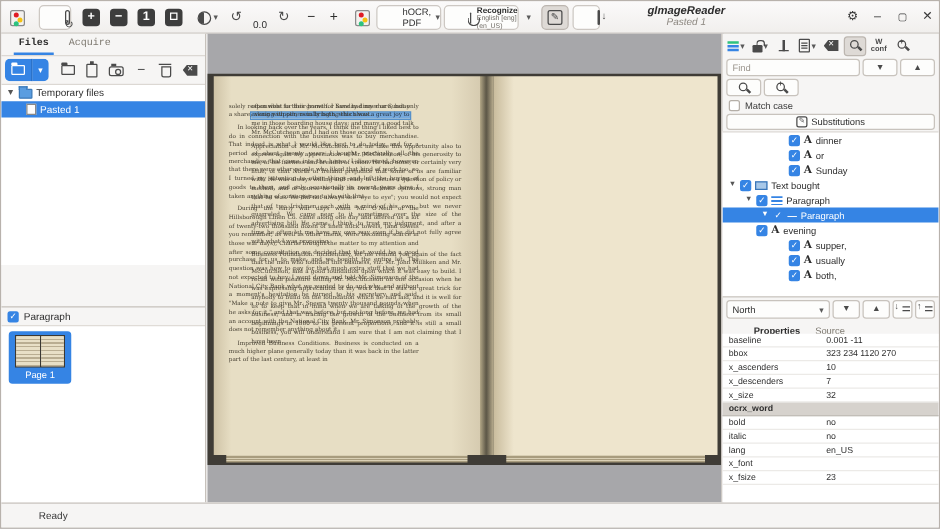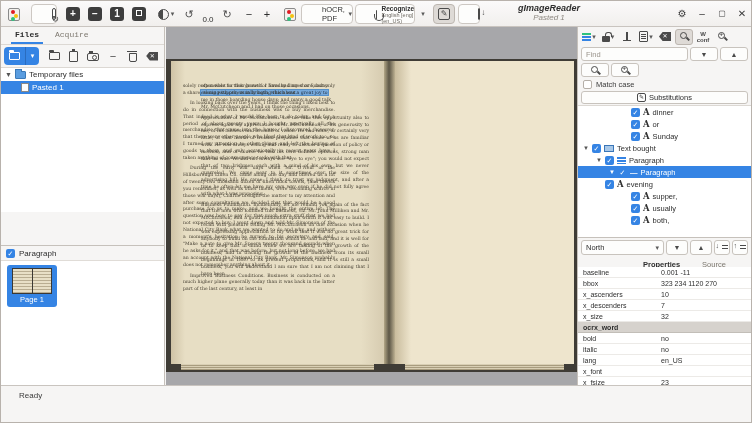--- a/index.html
+++ b/index.html
@@ -149,32 +149,32 @@
   #page-nav { display:flex; gap:2px; padding:2px 3px; align-items:center; height:19px; }
   #page-combo { flex:1; height:15px; border:1px solid #c8c3bd; border-radius:3px; background:#fdfdfc;
     display:flex; align-items:center; font-size:7.5px; padding:0 4px; justify-content:space-between; }
   .nbtn { width:22px; height:15px; border:1px solid #c8c3bd; border-radius:3px; background:#fdfdfc;
     display:flex; align-items:center; justify-content:center; font-size:7px; color:#4a4a4a; }
   .i-expall, .i-collall { width:11px; height:8px; position:relative; }
   .i-expall::before { content:"↓"; position:absolute; left:-1px; top:-2px; font-size:7px; color:#4a4a4a; }
   .i-collall::before { content:"↑"; position:absolute; left:-1px; top:-2px; font-size:7px; color:#4a4a4a; }
   .i-expall::after, .i-collall::after { content:""; position:absolute; right:0; top:1px; width:6px; height:1.2px;
     background:#4a4a4a; box-shadow:0 3px 0 #4a4a4a; }
-  #prop-tabs { display:flex; gap:12px; padding-left:20px; height:16px; border-bottom:1px solid #dcd8d3;margin-left:40px; }
+  #prop-tabs { display:flex; gap:2px; padding-left:20px; height:16px; border-bottom:1px solid #dcd8d3; }
   .ptab { font-size:7.5px; padding:3px 5px 0 5px; color:#7d786f; position:relative; }
   .ptab.active { color:#2e2e2e; font-weight:bold; }
   .ptab.active::after { content:""; position:absolute; left:2px; right:2px; bottom:0; height:2px; background:#3584e4; }
   #prop-table { background:#fff; position:absolute; left:0; right:0; top:240px; bottom:0; }
   .prop-row { display:flex; height:11px; border-bottom:1px solid #eceae7; font-size:7px; align-items:center; }
   .prop-row .pk { width:80px; padding-left:5px; color:#2e2e2e; }
   .prop-row .pv { flex:1; padding-left:3px; color:#2e2e2e; }
   .prop-row.section-header { background:#d6d2cd; font-weight:bold; border-bottom:1px solid #c2beb8; }
   
-  #status-bar { position:absolute; left:0; bottom:17px; width:752px; height:20px; background:#f6f5f4;
-    border-top:1px solid #c9c4bf; display:flex; align-items:center; padding-left:18px; font-size:8px; color:#3a3a3a; }
+  #status-bar { position:absolute; left:0; bottom:0; width:752px; height:20px; background:#f6f5f4;
+    border-top:1px solid #c9c4bf; display:flex; align-items:center; padding-left:30px; font-size:8px; color:#3a3a3a; }
 </style>
 </head>
 <body>
 
 <div id="app">
 
   <div id="header">
     <div class="hbtn" style="left:4px;width:18px;">
         <span class="i-ocrcol">
           <i></i>

